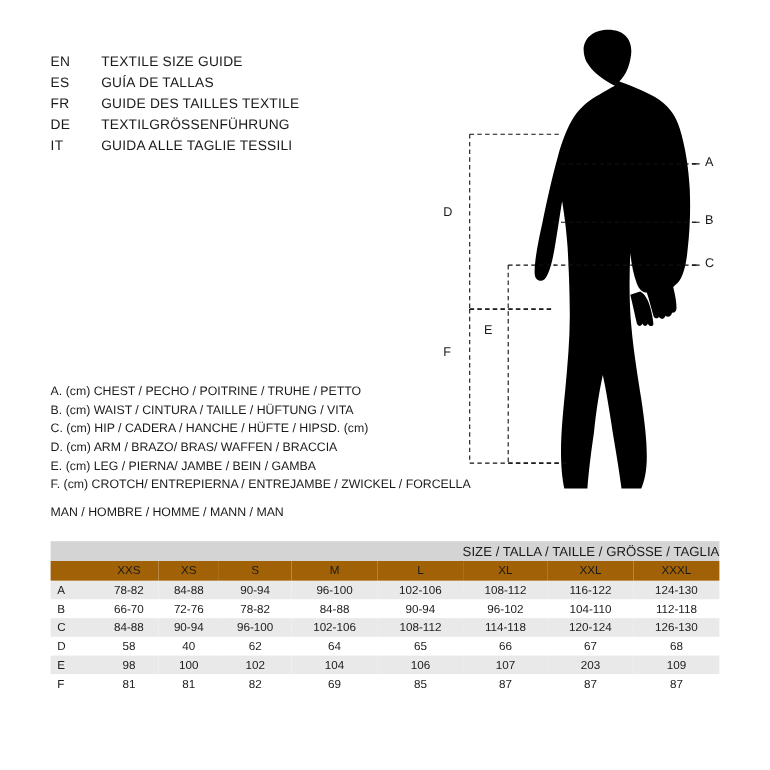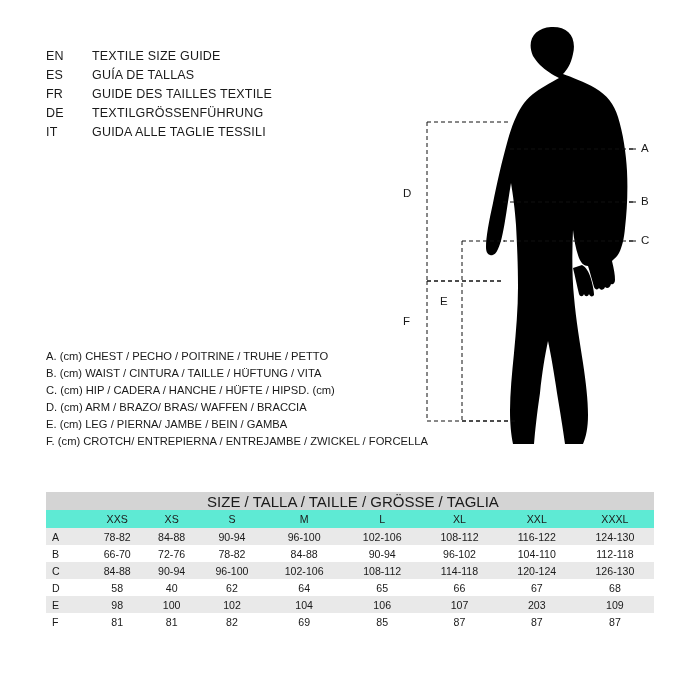--- a/index.html
+++ b/index.html
@@ -90,27 +90,27 @@
   table.size-table td, table.size-table th {
     padding: 0;
     height: 17px;
     font-weight: normal;
     text-align: center;
     vertical-align: middle;
     color: #1a1a1a;
   }
   table.size-table tr.header-row td {
     background: #d4d4d4;
-    text-align: center;
+    text-align: right;
     padding-left: 6px;
-    font-size: 15px;
+    font-size: 12px;
     height: 18px;
   }
   table.size-table tr.col-row td {
-    background: #5eead4;
+    background: #a16207;
     height: 18px;
   }
   table.size-table tr.band td {
     background: #e9e9e9;
   }
   table.size-table tr.plain td {
     background: #ffffff;
   }
   table.size-table td.rowlabel {
     text-align: left;
@@ -149,20 +149,21 @@
 
   <div class="legend">
     <div class="legend-row">A. (cm) CHEST / PECHO / POITRINE / TRUHE / PETTO</div>
     <div class="legend-row">B. (cm) WAIST / CINTURA / TAILLE / HÜFTUNG / VITA</div>
     <div class="legend-row">C. (cm) HIP / CADERA / HANCHE / HÜFTE / HIPSD. (cm)</div>
     <div class="legend-row">D. (cm) ARM / BRAZO/ BRAS/ WAFFEN / BRACCIA</div>
     <div class="legend-row">E. (cm) LEG / PIERNA/ JAMBE / BEIN / GAMBA</div>
     <div class="legend-row">F. (cm) CROTCH/ ENTREPIERNA / ENTREJAMBE / ZWICKEL / FORCELLA</div>
   </div>
 
+  <div class="legend-note">MAN / HOMBRE / HOMME / MANN / MAN</div>
 
   <div class="figure">
     <svg width="300" height="440" viewBox="0 0 300 440" xmlns="http://www.w3.org/2000/svg">
 
       <g>
         <path fill="#000000" d="
           M148,31
           C141,15 150,3 166,2
           C183,1 192,12 188,29
           C186,39 182,45 178,49

